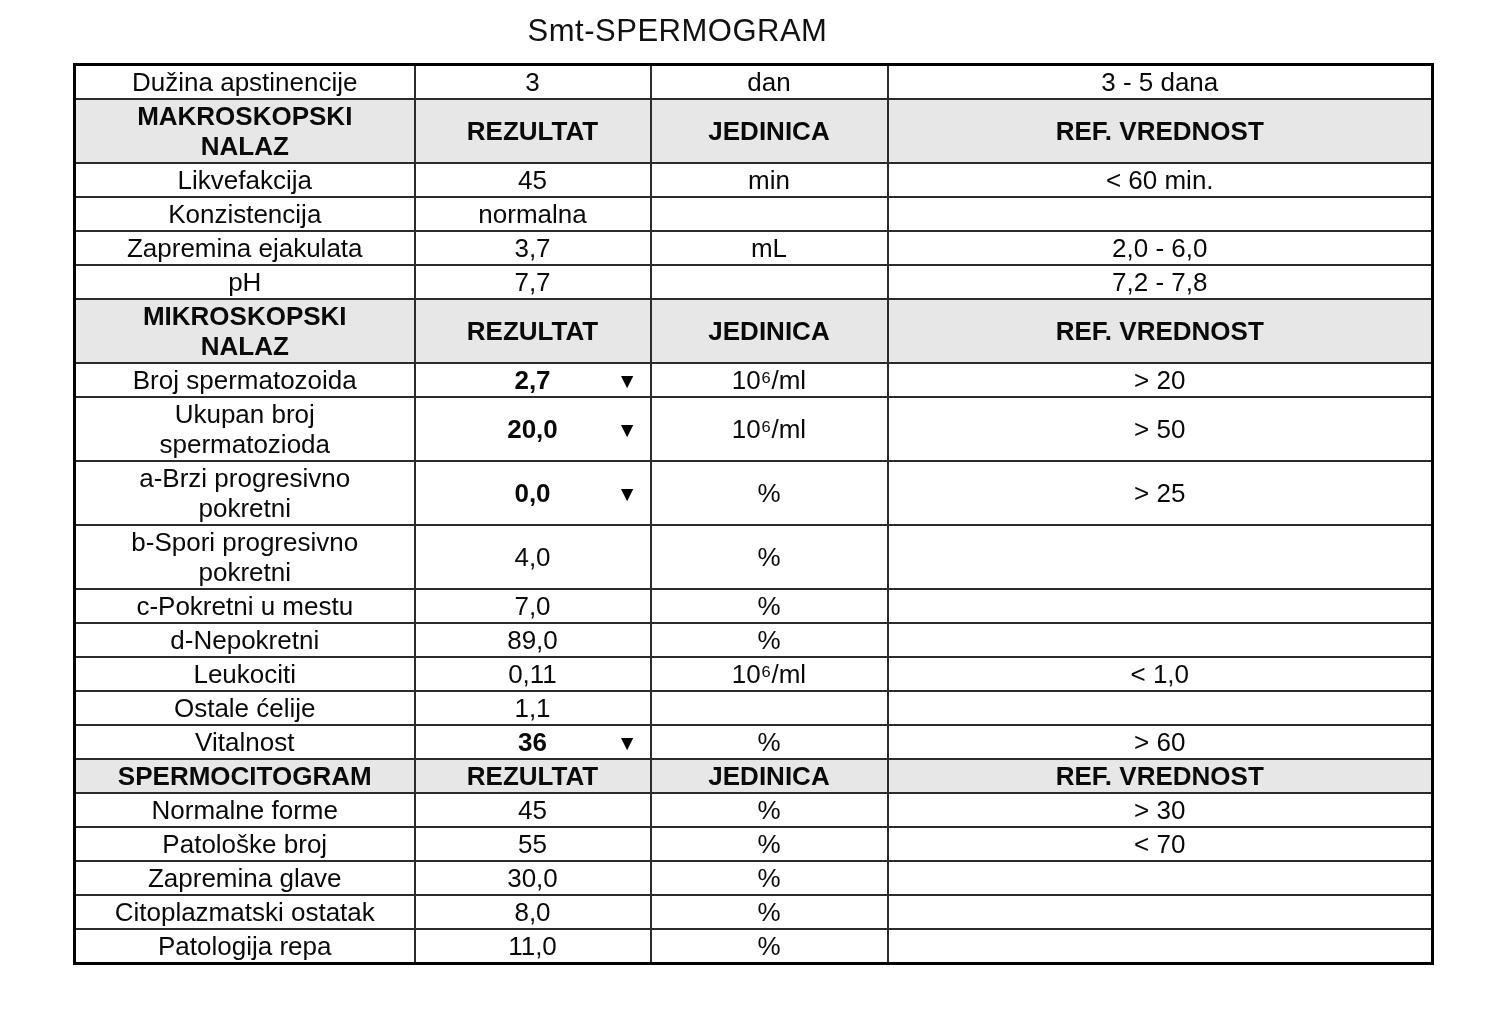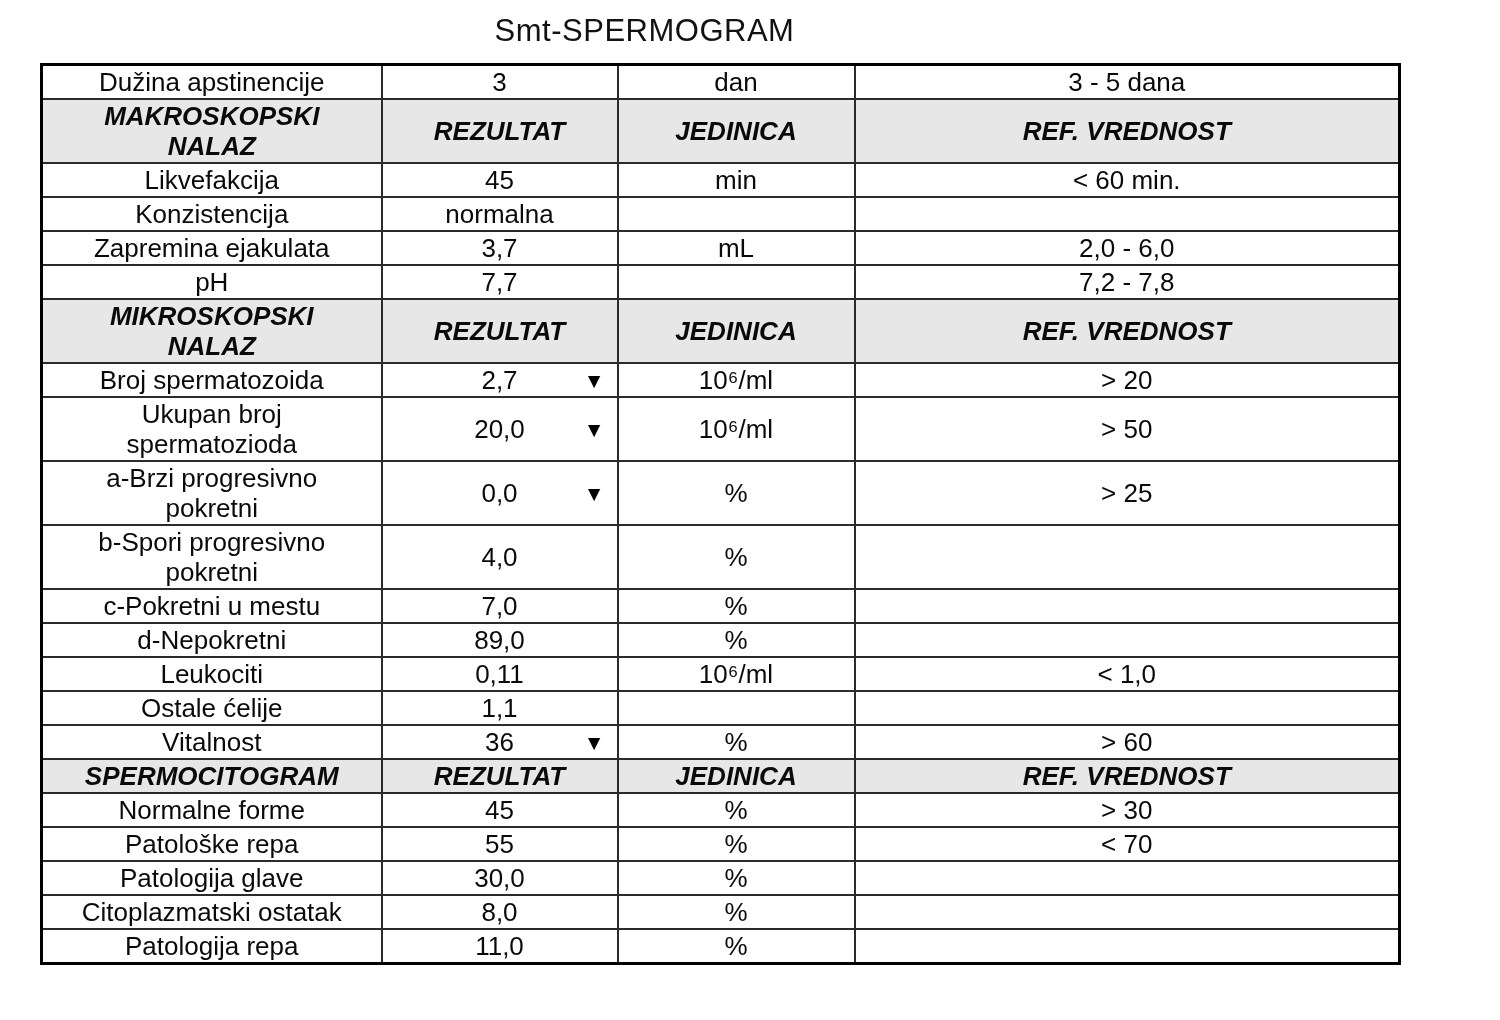--- a/index.html
+++ b/index.html
@@ -12,21 +12,21 @@
   html,body{margin:0;padding:0;}
   body{
     width:1500px;height:1020px;
     background:#ffffff;
     font-family:"Liberation Sans","DejaVu Sans",sans-serif;
     color:var(--text);
     overflow:hidden;
   }
   .page{
     width:1209px;
-    margin-left:40px;
+    margin-left:73px;
   }
   .doc-title{
     text-align:center;
     font-size:31px;
     font-weight:normal;
     letter-spacing:0.5px;
     padding:13px 0 14px 0;
     color:#111;
   }
   table.report{
@@ -51,23 +51,22 @@
     text-align:center;
     white-space:pre-line;
   }
   td.result,td.unit,td.ref{
     text-align:center;
   }
   td.result{position:relative;}
   tr.section td{
     background:var(--section-bg);
     font-weight:bold;
-    font-style:italic;
-  }
-  .result-value.bold{font-weight:normal;}
+  }
+  .result-value.bold{font-weight:bold;}
   .low-flag{
     position:absolute;
     right:12px;
     top:50%;
     transform:translateY(-50%);
     font-size:21px;
     color:#000;
     line-height:1;
   }
 </style>
@@ -192,27 +191,27 @@
           <td class="unit">JEDINICA</td>
           <td class="ref">REF. VREDNOST</td>
         </tr>
         <tr>
           <td class="param">Normalne forme</td>
           <td class="result"><span class="result-value">45</span></td>
           <td class="unit">%</td>
           <td class="ref">&gt; 30</td>
         </tr>
         <tr>
-          <td class="param">Patološke repa</td>
+          <td class="param">Patološke broj</td>
           <td class="result"><span class="result-value">55</span></td>
           <td class="unit">%</td>
           <td class="ref">&lt; 70</td>
         </tr>
         <tr>
-          <td class="param">Patologija glave</td>
+          <td class="param">Zapremina glave</td>
           <td class="result"><span class="result-value">30,0</span></td>
           <td class="unit">%</td>
           <td class="ref"></td>
         </tr>
         <tr>
           <td class="param">Citoplazmatski ostatak</td>
           <td class="result"><span class="result-value">8,0</span></td>
           <td class="unit">%</td>
           <td class="ref"></td>
         </tr>

